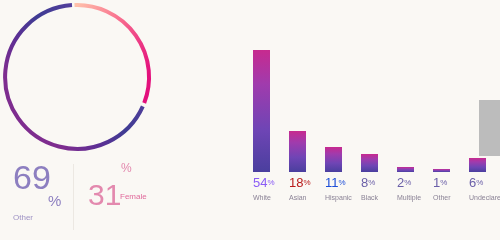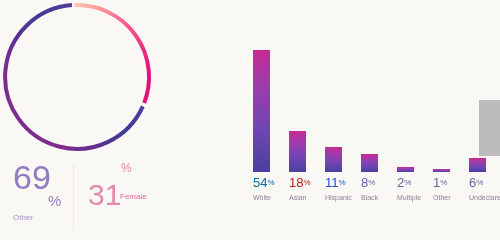--- a/index.html
+++ b/index.html
@@ -259,21 +259,21 @@
         </div>
         <div class="bar-col" style="left: 193px;">
           <div class="bar-rect" style="height: 3px;"></div>
         </div>
         <div class="bar-col" style="left: 229px;">
           <div class="bar-rect" style="height: 14px;"></div>
         </div>
       </div>
     <div id="bar-labels">
         <div class="label-col" style="left: 13px;">
-          <div class="label-value" style="color: #0369a1;">54<span class="suffix">%</span></div>
+          <div class="label-value" style="color: #8b5cf6;">54<span class="suffix">%</span></div>
           <div class="label-name" style="color: rgb(139, 131, 150);">White</div>
         </div>
         <div class="label-col" style="left: 49px;">
           <div class="label-value" style="color: #b91c1c;">18<span class="suffix">%</span></div>
           <div class="label-name" style="color: rgb(139, 131, 150);">Asian</div>
         </div>
         <div class="label-col" style="left: 85px;">
           <div class="label-value" style="color: #1d4ed8;">11<span class="suffix">%</span></div>
           <div class="label-name" style="color: rgb(139, 131, 150);">Hispanic</div>
         </div>

